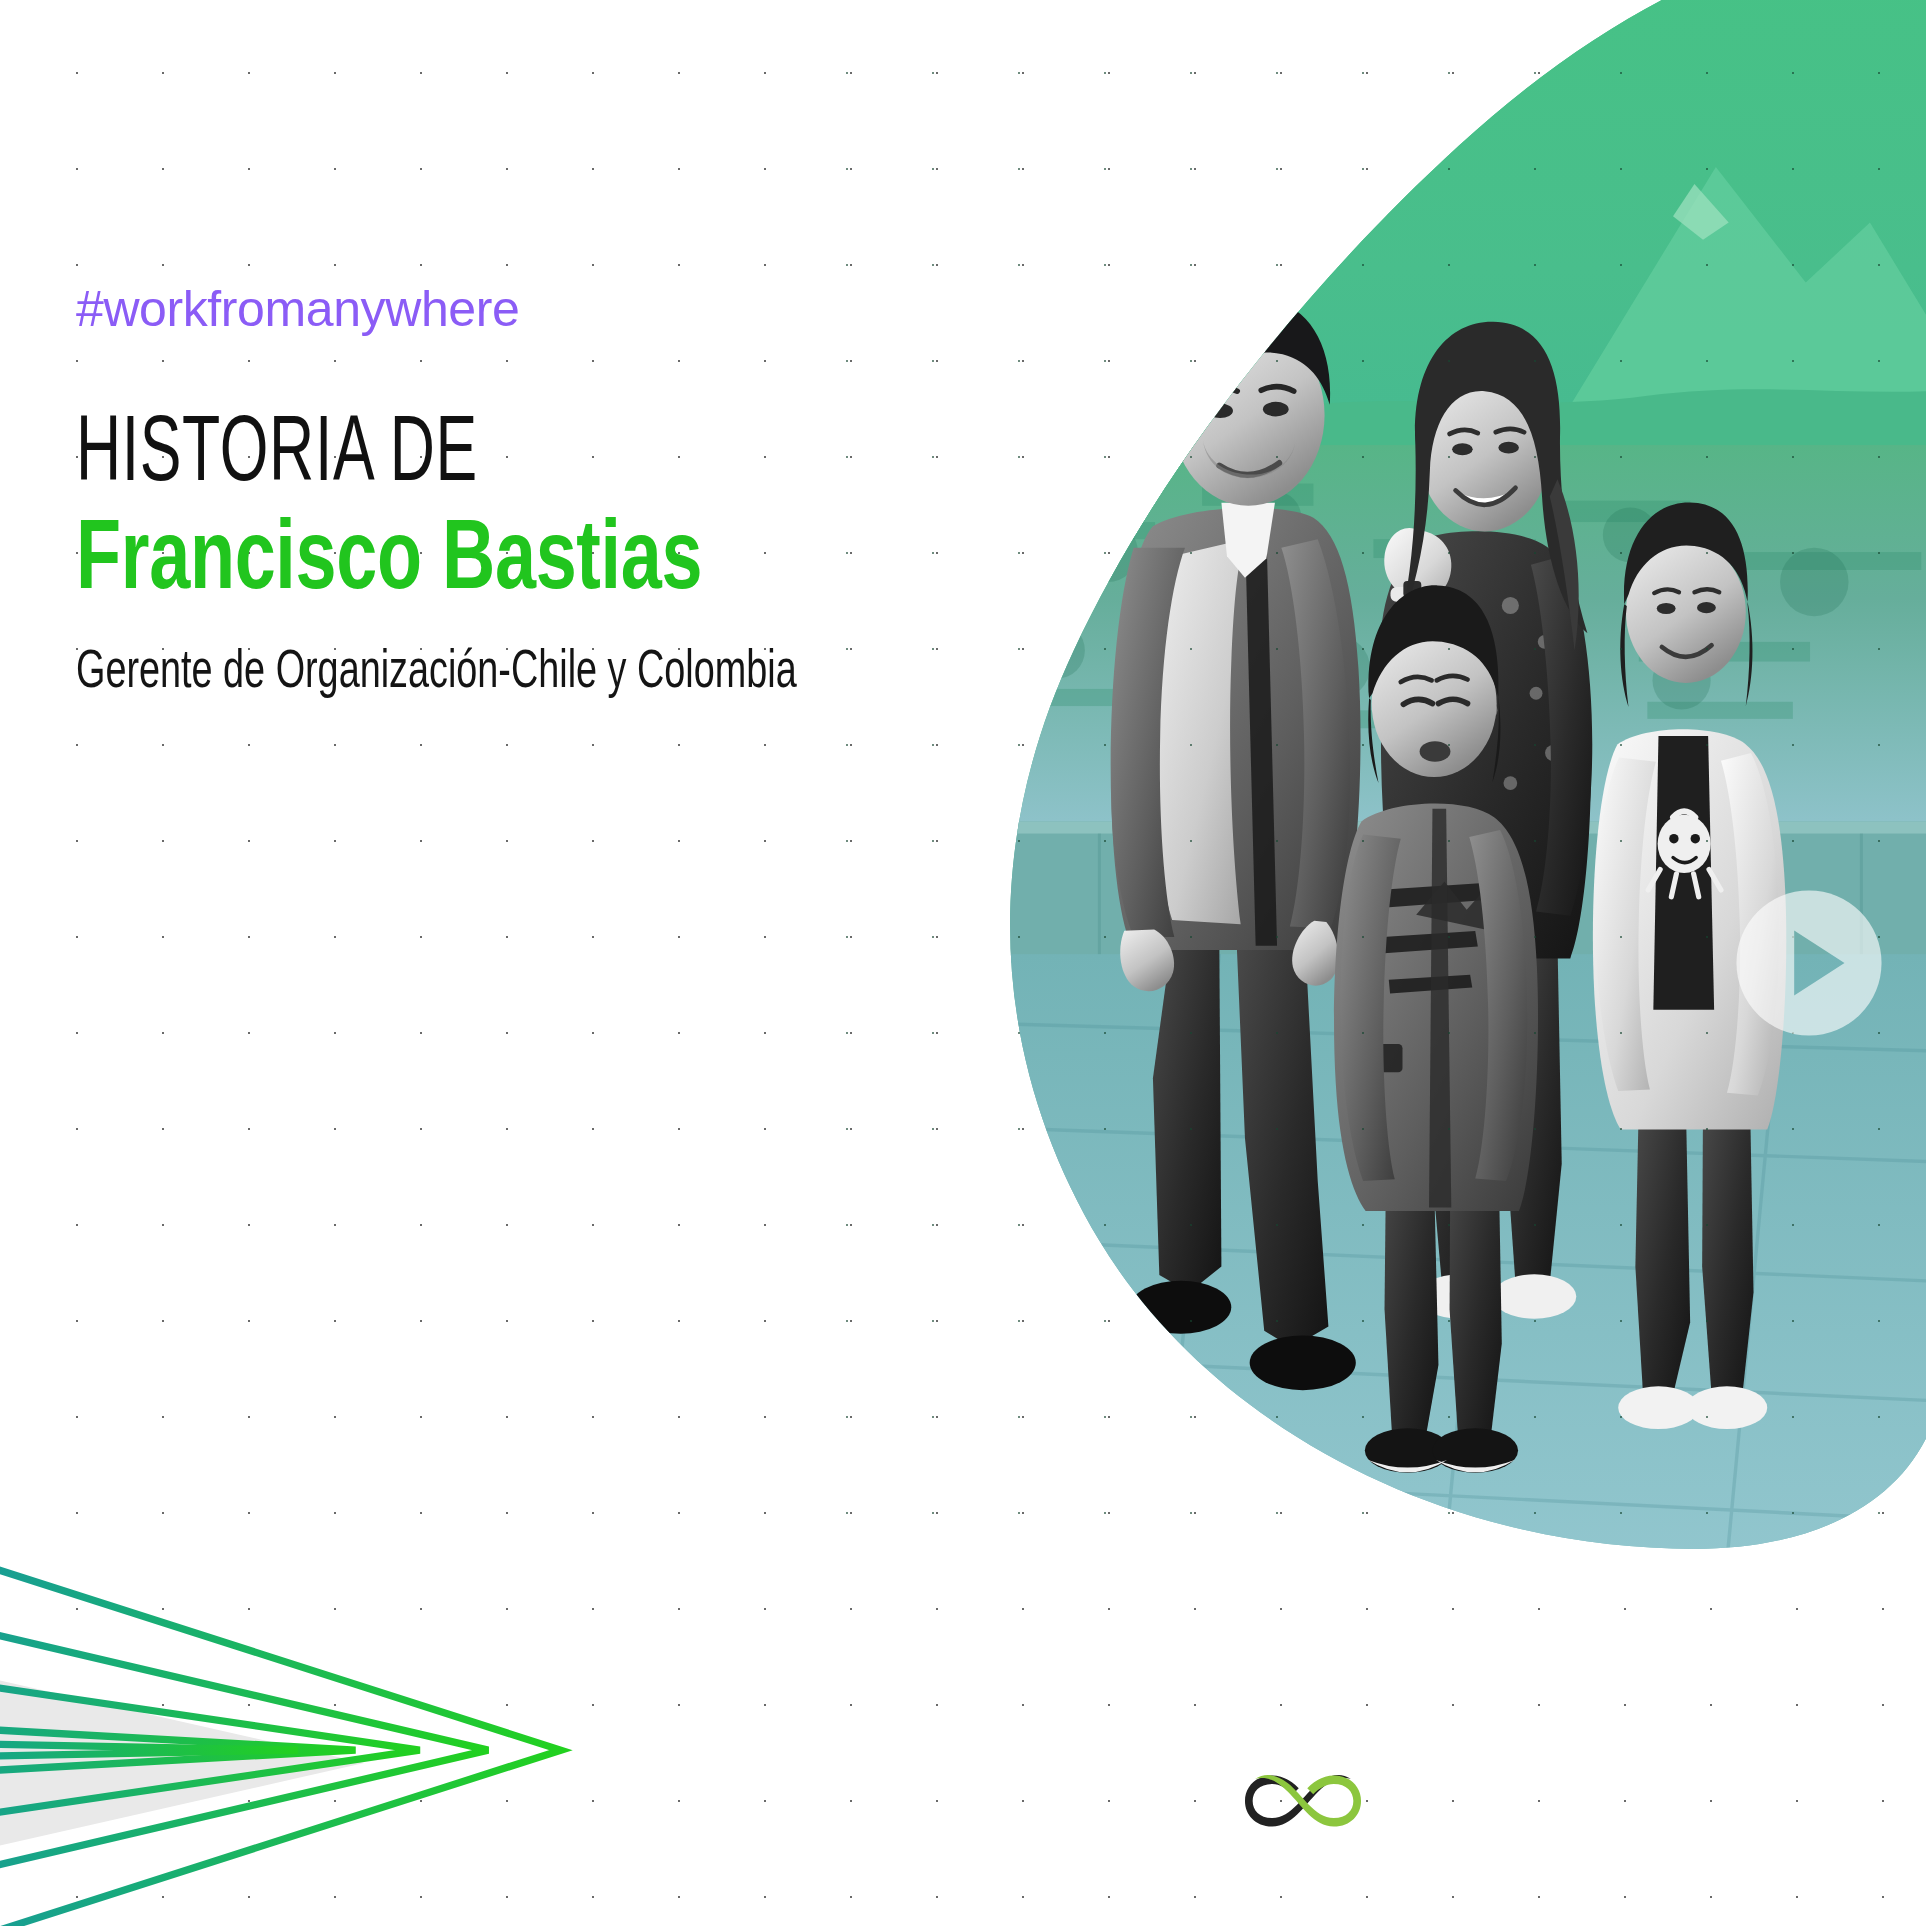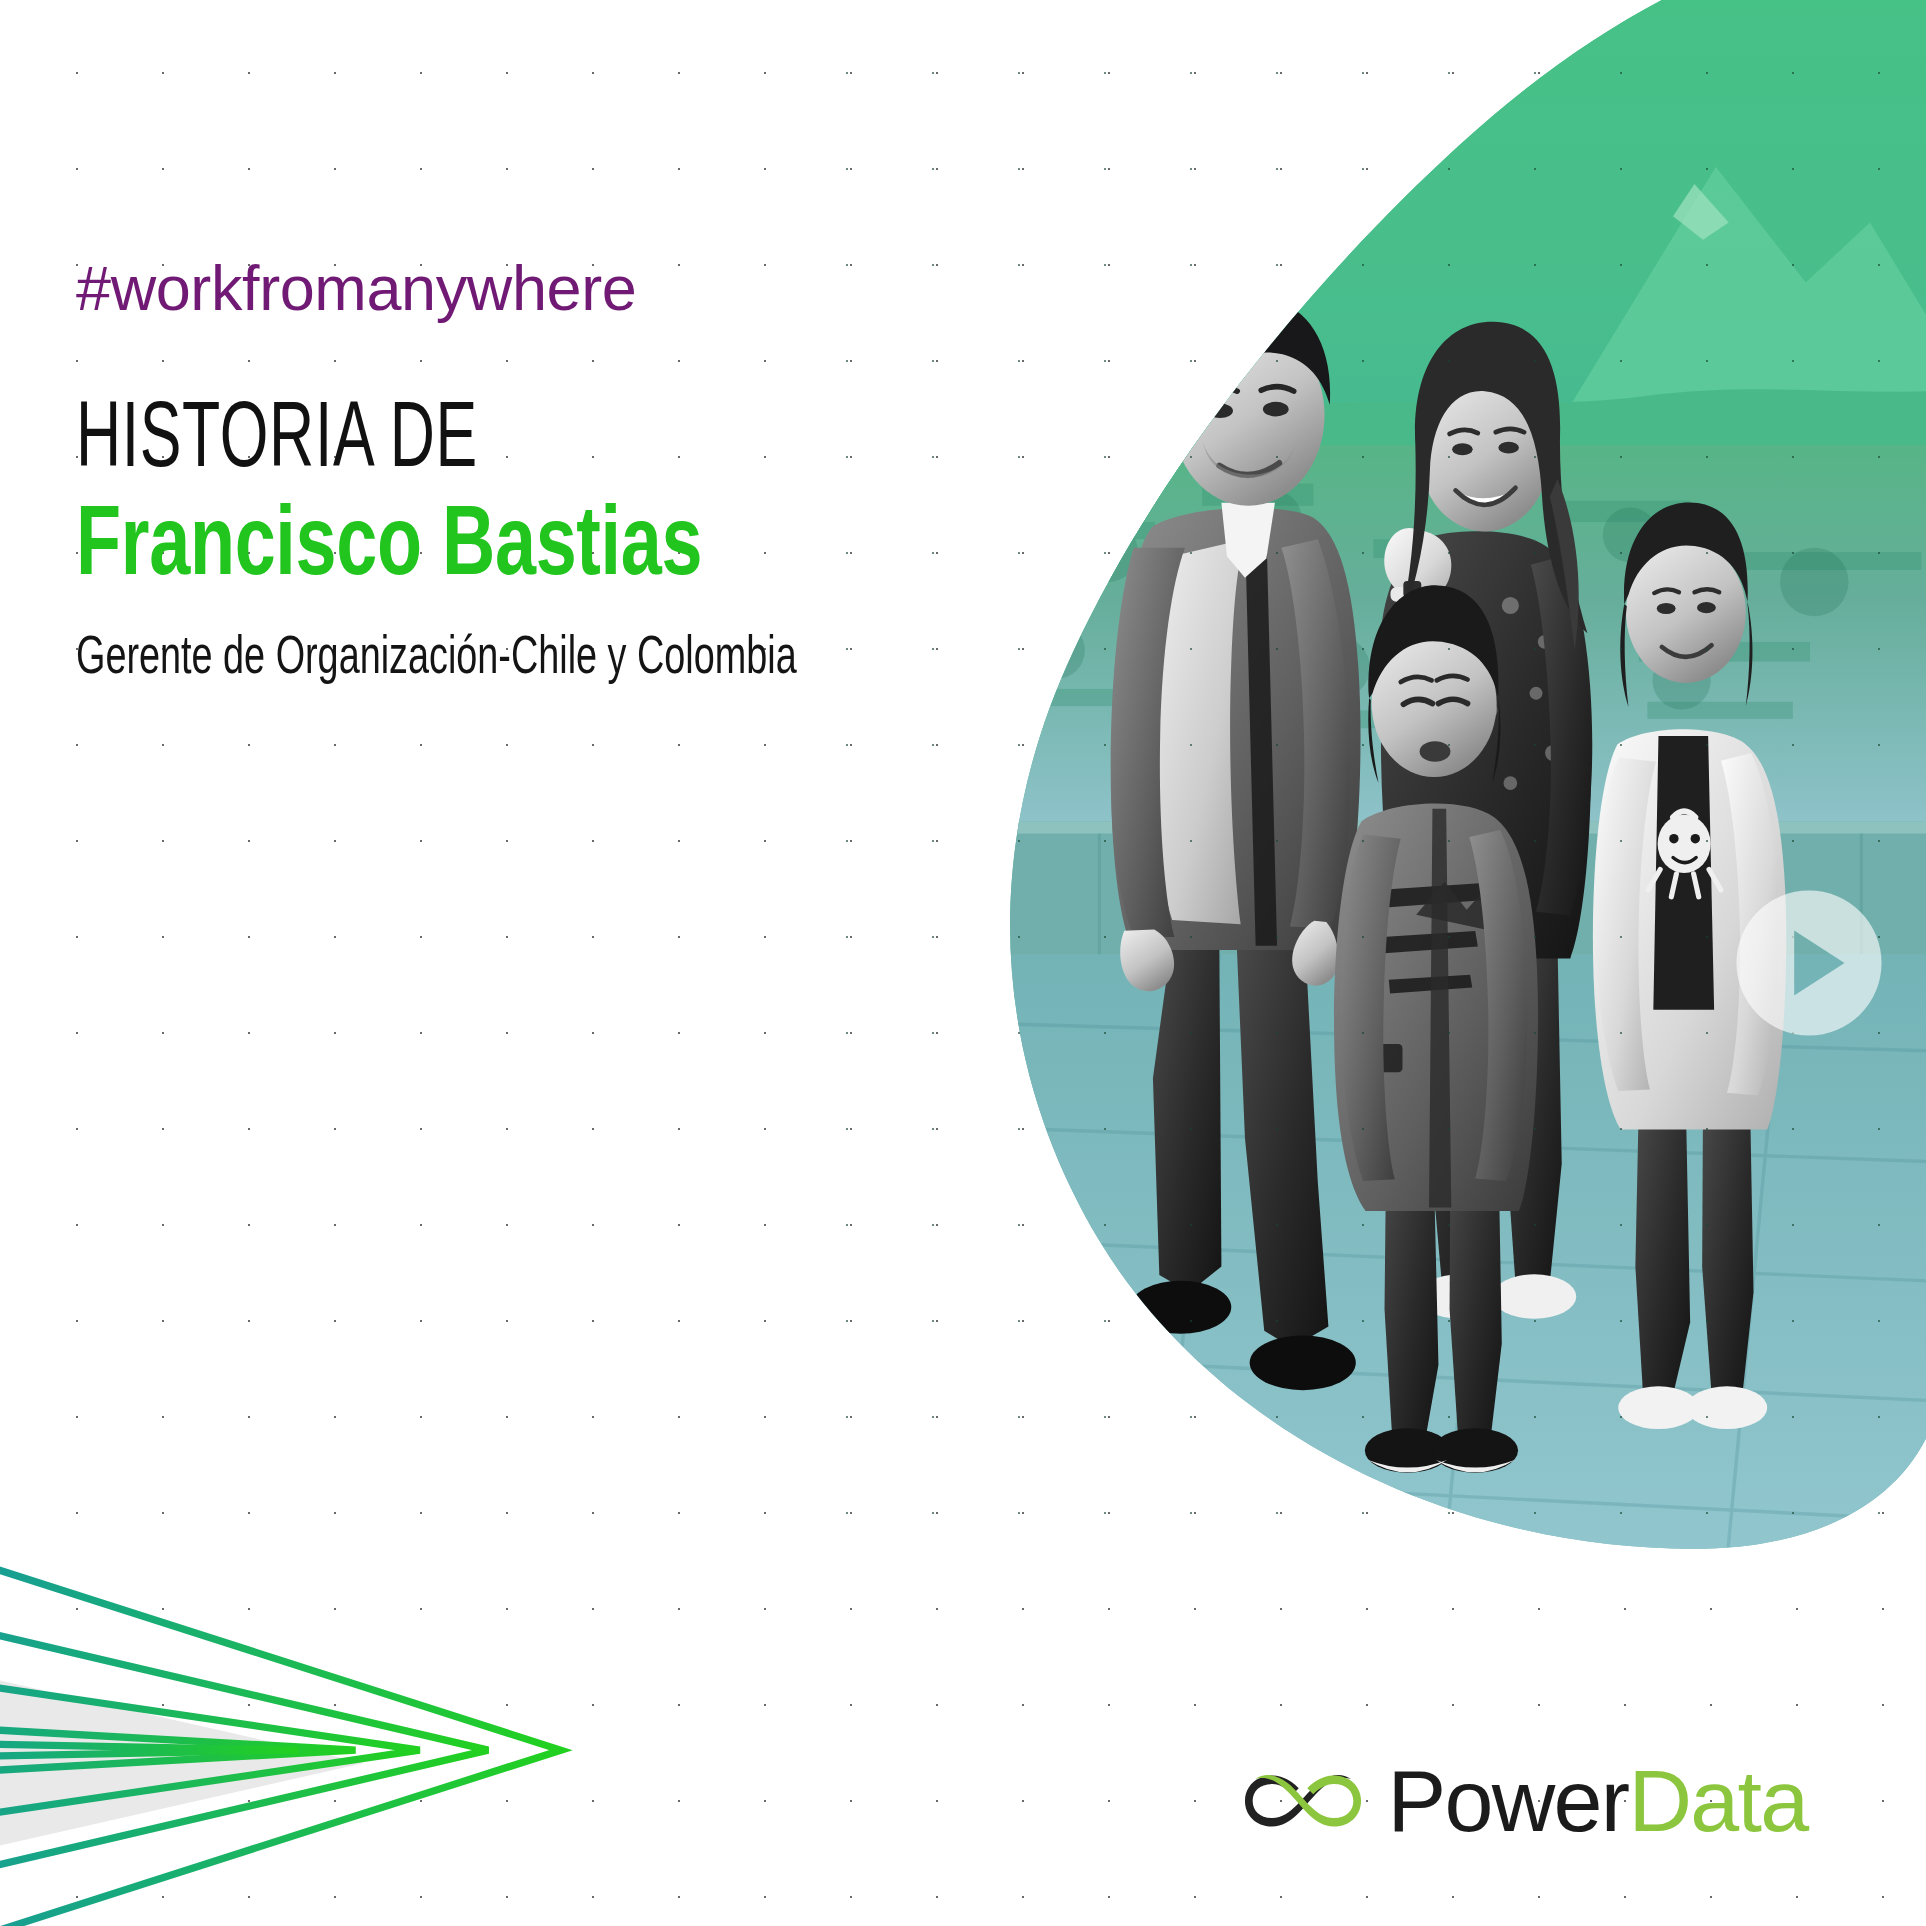--- a/index.html
+++ b/index.html
@@ -54,25 +54,26 @@
 
   
   #text-block{
     position:absolute;
     left:76px; top:257px;
     z-index:5;
     width:1070px;
   }
   #hashtag{
     font-family:"Liberation Sans", sans-serif;
-    font-size:63px;
+    font-size:50px;
     font-weight:400;
-    color:#701a75;
+    color:#8b5cf6;
     letter-spacing:-0.4px;
     line-height:1.0;
+    margin-top:27px;
   }
   #title-line{
     margin-top:68px;
     font-family:"Liberation Sans Narrow","Liberation Sans", sans-serif;
     font-size:92px;
     font-weight:400;
     color:#111111;
     letter-spacing:0.9px;
     line-height:1.0;
     transform:scaleX(.68);
@@ -516,18 +517,14 @@
              C176,160 148,112 114,78
              C86,50 64,42 38,48
              C60,34 86,36 114,58
              C150,86 176,140 222,140
              C252,140 268,122 268,100
              C268,78 252,60 222,60
              C204,60 188,70 174,84
              L160,70
              C178,52 198,40 222,40 Z" fill="#8CC63E"></path>
   </svg>
-  <div id="logo-word">
-    <span id="logo-power">Power</span>
-      <span id="logo-data">Data</span>
-  </div>
 </div>
 
 
 </body></html>

